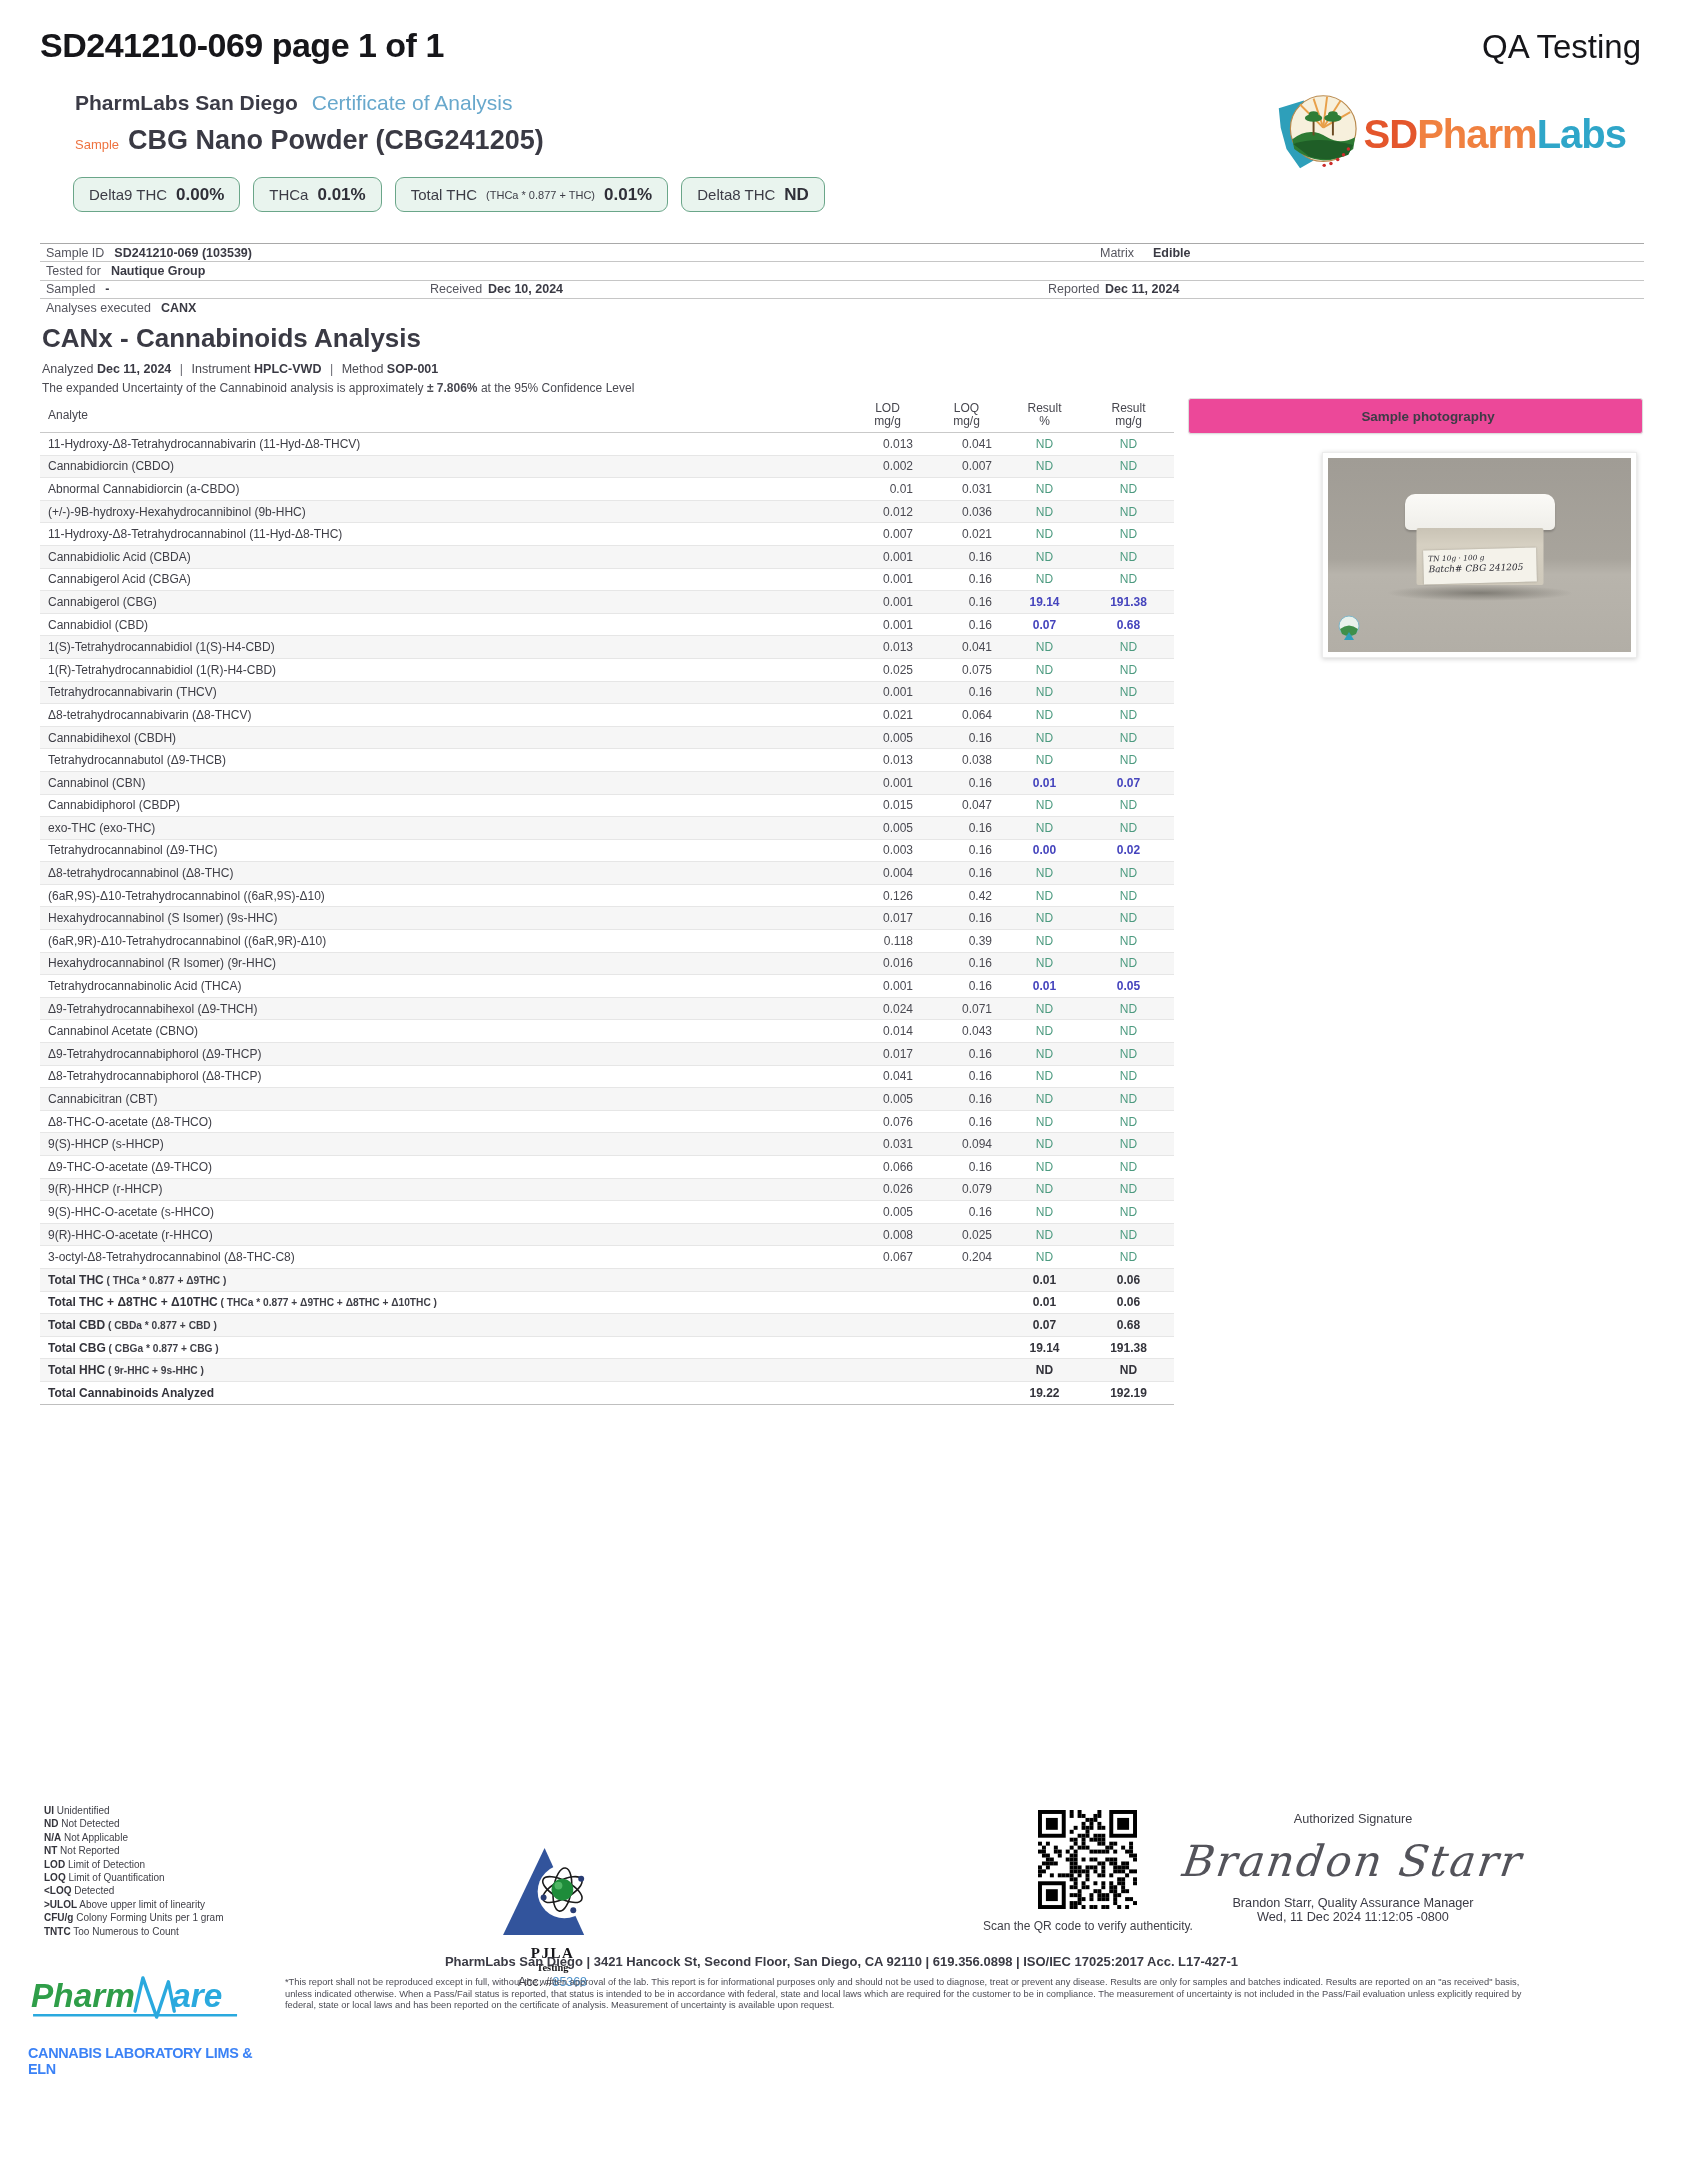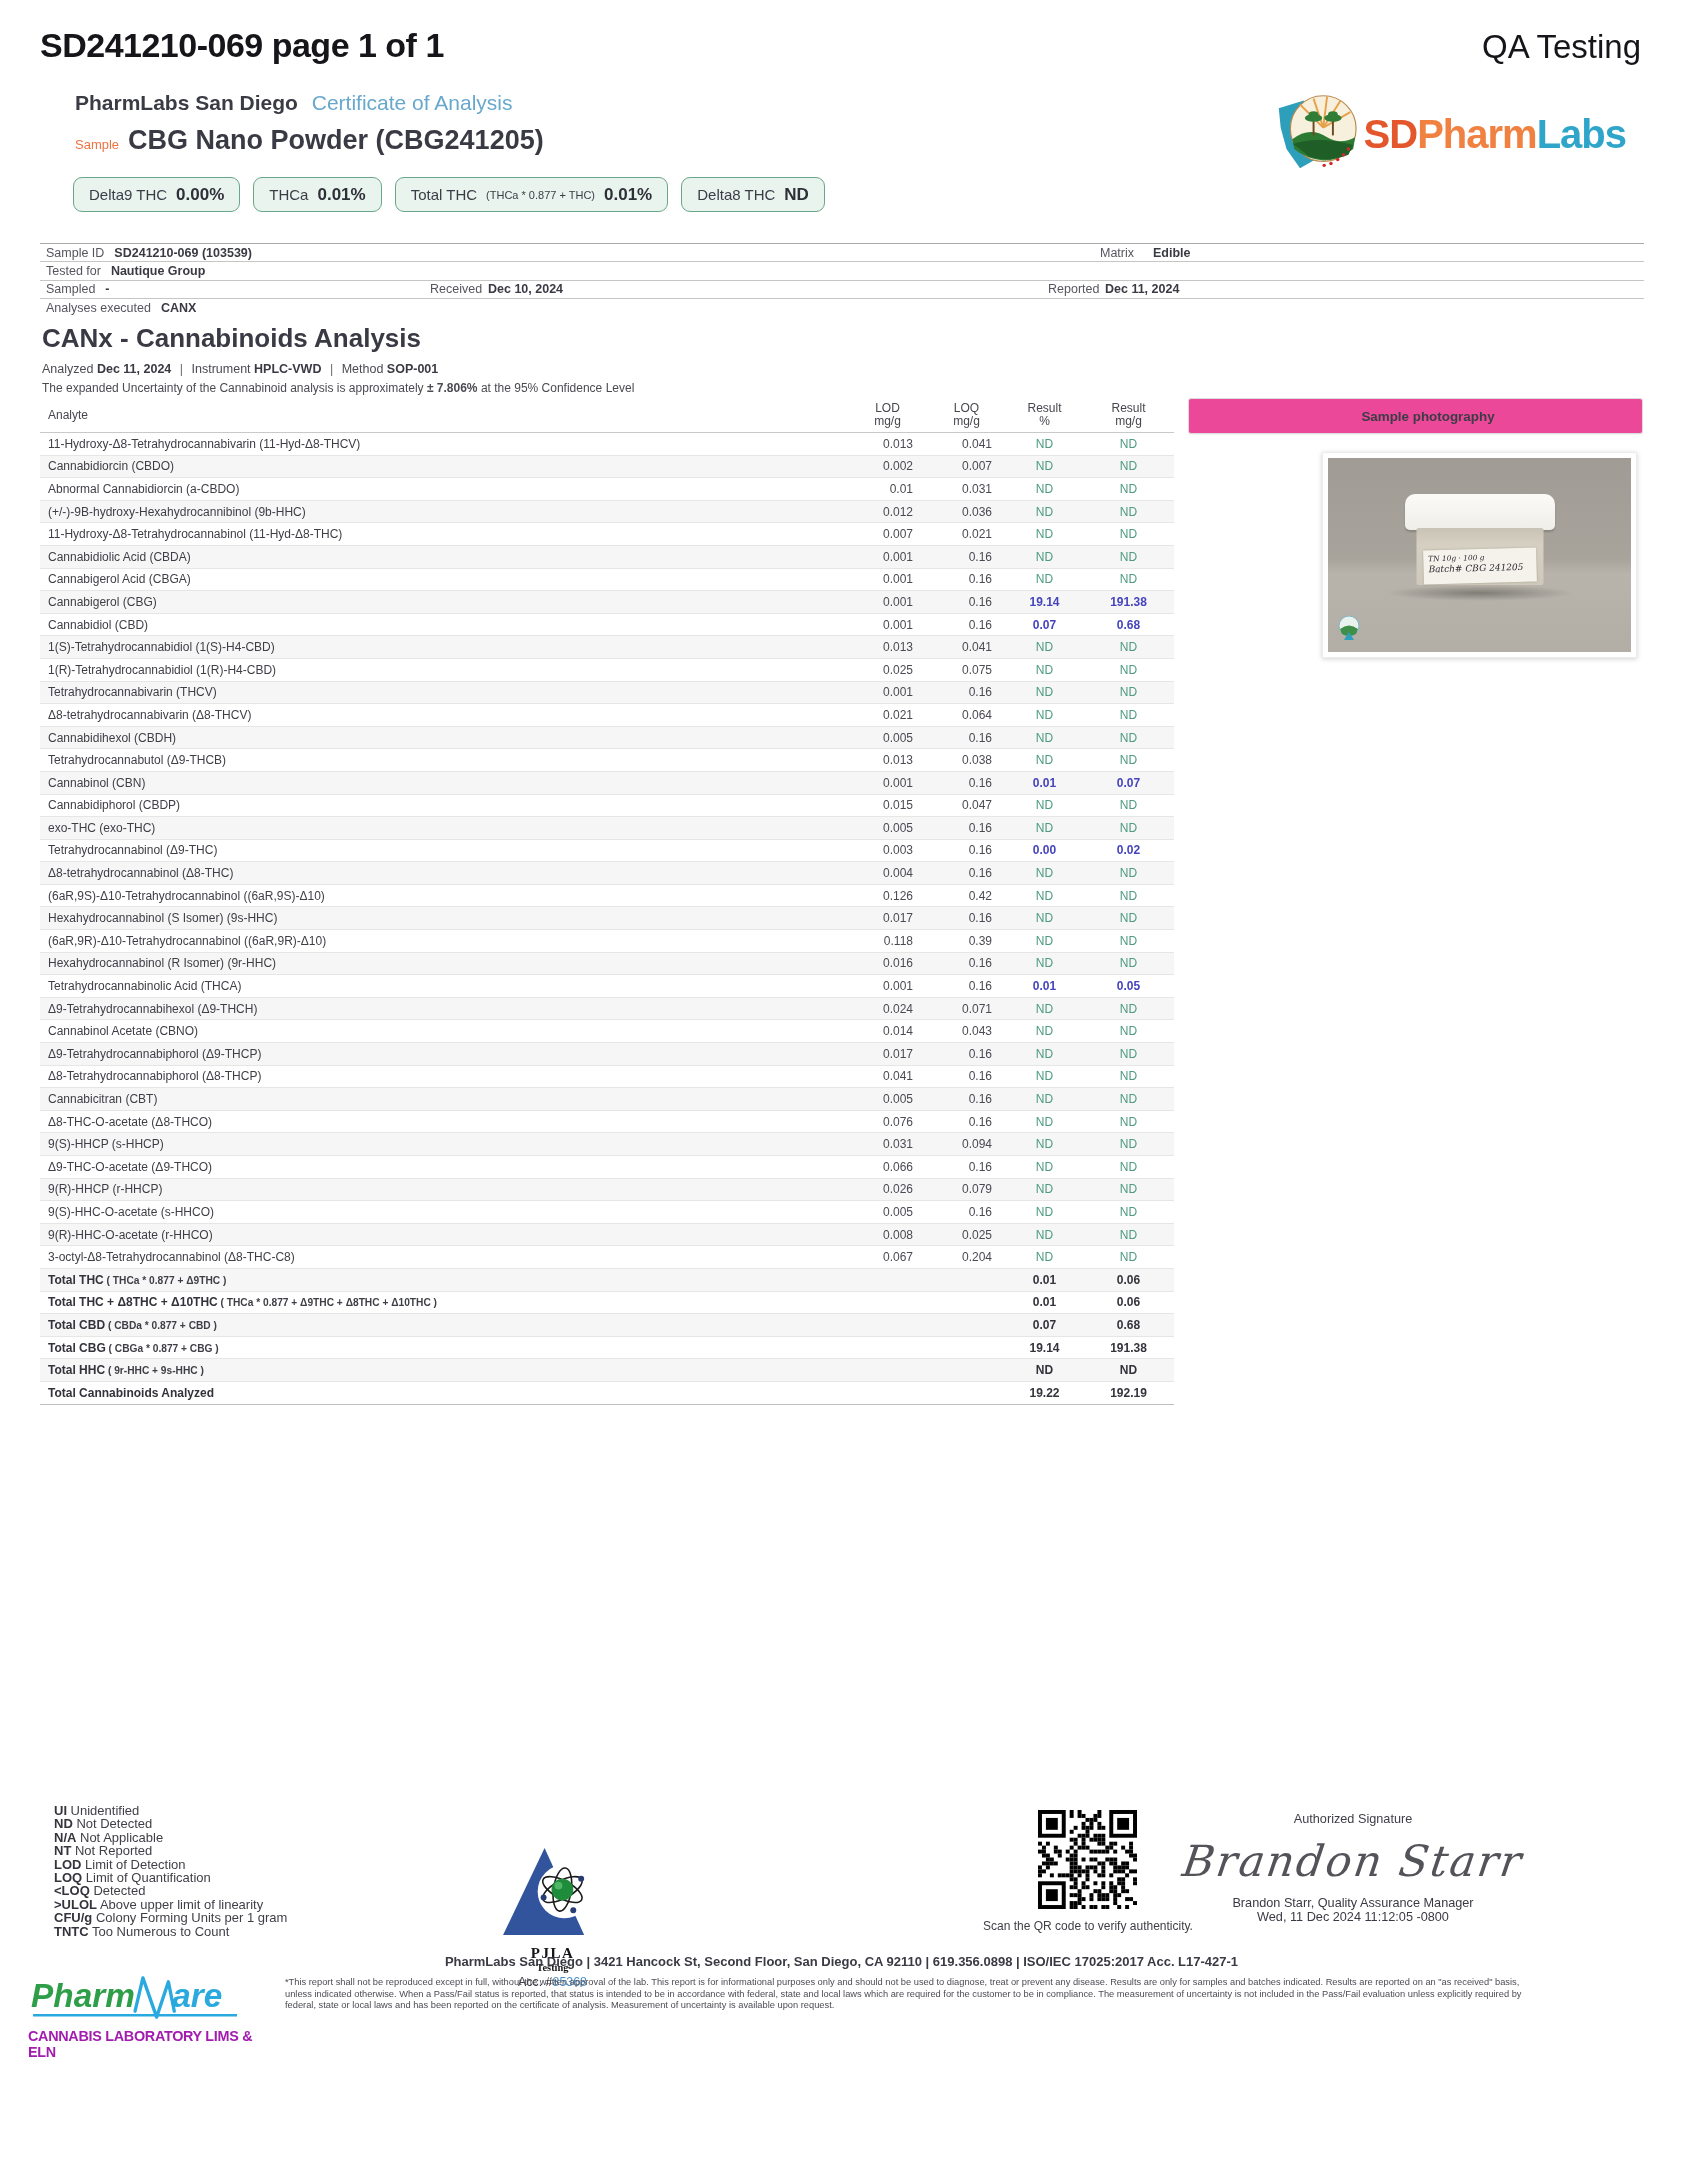--- a/index.html
+++ b/index.html
@@ -81,21 +81,21 @@
   .jar-body{position:absolute;left:50%;top:70px;transform:translateX(-50%);width:127px;height:57px;
             background:linear-gradient(180deg,#c9c3b5 0%,#d6d0c2 30%,#cfc9bb 100%);border-radius:2px;}
   .jar-label{position:absolute;left:50%;top:91px;transform:translateX(-50%) rotate(-1.5deg);
              width:113px;height:34px;background:#f4f2ea;box-shadow:0 0 2px rgba(0,0,0,.25);
              font-family:"DejaVu Serif",serif;font-style:italic;color:#2c2c34;
              padding:3px 5px;box-sizing:border-box;line-height:11px;}
   .jar-label .l1{font-size:7.4px;}
   .jar-label .l2{font-size:9px;}
   .wm{position:absolute;left:8px;bottom:6px;}
 
-  .legend{position:absolute;left:54px;top:1804px;font-size:13px;line-height:13.4px;color:#3f3f47;}
+  .legend{position:absolute;left:44px;top:1804px;font-size:10px;line-height:13.4px;color:#3f3f47;}
   .legend b{color:#34343c;}
 
   .pjla{position:absolute;left:487px;top:1848px;width:131px;text-align:center;}
   .pjla-name{font-family:"Liberation Serif",serif;font-weight:bold;font-size:15px;letter-spacing:1.5px;color:#16161a;margin-top:2px;}
   .pjla-sub{font-family:"Liberation Serif",serif;font-weight:bold;font-size:10.4px;color:#16161a;}
   .pjla-acc{font-size:12.4px;color:#3e3e46;margin-top:2px;}
   .pjla-acc .num{color:#4a8fc7;}
 
   .licenses{position:absolute;left:673px;top:1828px;width:366px;text-align:center;
             font-size:13px;line-height:26px;color:#3e3e46;}
@@ -110,21 +110,21 @@
               color:#53535a;letter-spacing:2px;transform:skewX(-8deg);}
   .sig-name{margin-top:10px;font-size:12.7px;color:#3a3a44;}
   .sig-date{font-size:12.7px;color:#3a3a44;}
 
   .address{position:absolute;left:0;right:0;top:1954px;text-align:center;
            font-size:13px;font-weight:bold;color:#3a3a44;}
   .disclaimer{position:absolute;left:285px;top:1977px;width:1249px;
               font-size:9.3px;line-height:11.5px;color:#4c4c55;}
 
   .pharmware{position:absolute;left:28px;top:1972px;width:228px;}
-  .pw-tagline{font-size:14.4px;font-weight:bold;letter-spacing:-0.3px;color:#a21caf;margin-top:1px;}
+  .pw-tagline{font-size:14.4px;font-weight:bold;letter-spacing:-0.3px;color:#3b82f6;margin-top:18px;}
 </style>
 </head>
 <body>
 
 <div class="page">
 
   <div class="doc-title">SD241210-069 page 1 of 1</div>
   <div class="qa-title">QA Testing</div>
 
   <div class="brand-line">

